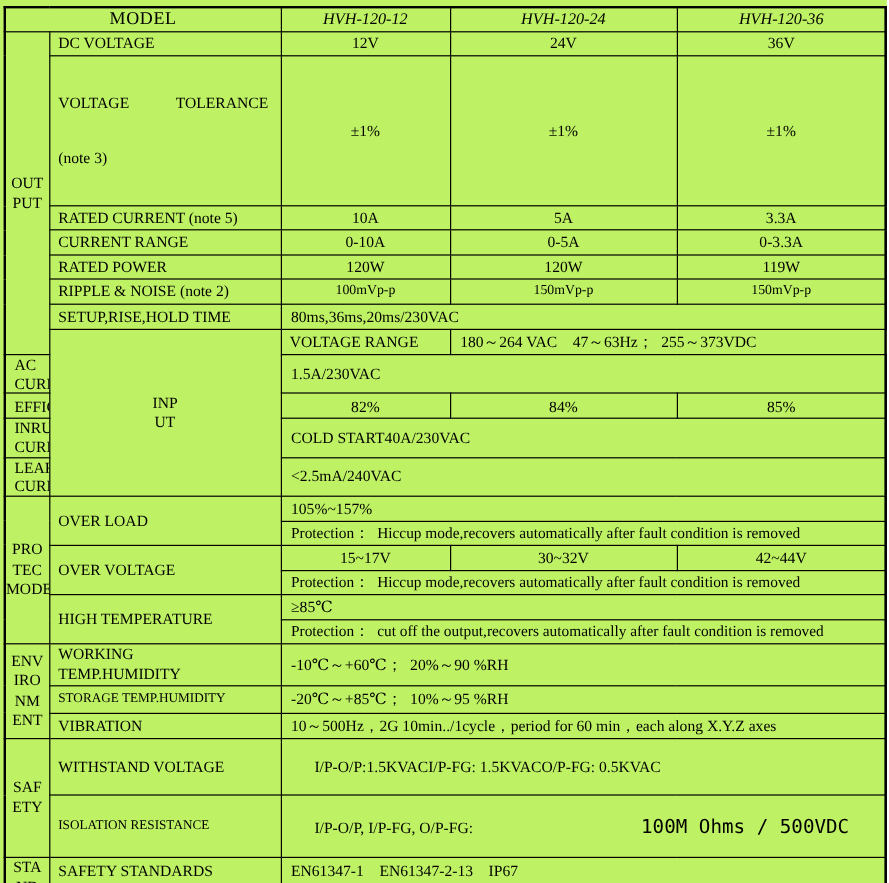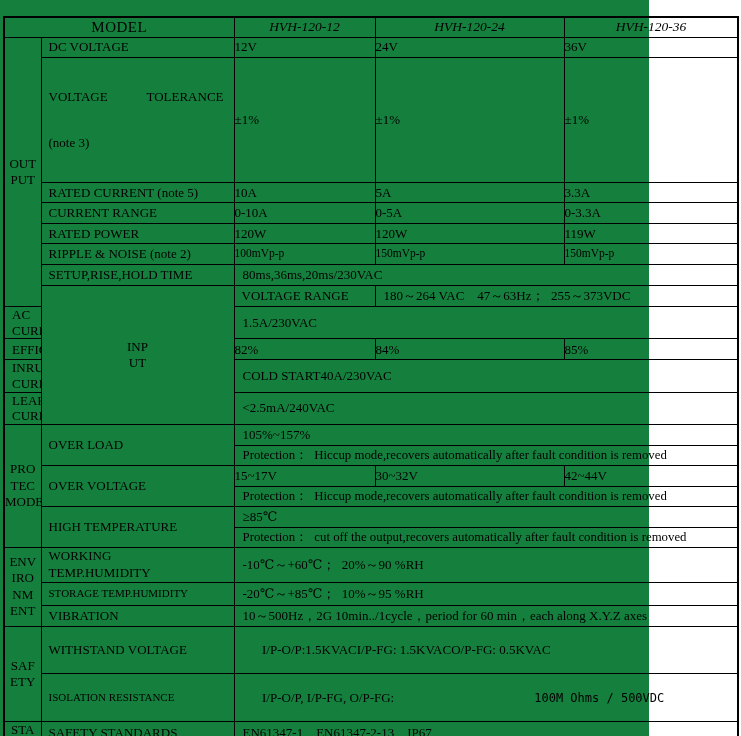--- a/index.html
+++ b/index.html
@@ -1,38 +1,38 @@
 <!DOCTYPE html>
 <html><head>
 <meta charset="utf-8">
 <style>
   html,body{margin:0;padding:0;background:#ffffff;}
   body{font-family:"Liberation Serif","DejaVu Serif",serif;color:#000;}
-  .spec-wrap{width:649px;height:736px;box-sizing:border-box;padding:16px 2px 0 3px;background:#15803d;}
+  .spec-wrap{width:739px;height:736px;box-sizing:border-box;padding:5px 2px 0 3px;background:#bef264;}
   table.spec{border-collapse:collapse;table-layout:fixed;width:735px;
     border:2px solid #000;border-bottom:4px solid #000;}
   td{border:1px solid #000;padding:0;font-size:13px;vertical-align:middle;
      overflow:hidden;white-space:pre-wrap;line-height:1.2;}
   
   tr.r20{height:20px}tr.r21{height:21px}tr.r31{height:31px}tr.r23{height:23px}
   tr.r41{height:41px}
   
   td.mhead{text-align:center;font-size:15px;letter-spacing:.5px;}
   td.mcol{text-align:center;font-size:13.5px;font-style:italic;}
   td.glabel{text-align:center;white-space:pre-line;font-size:13px;line-height:1.25;margin-left:43px;}
   td.rlabel{padding-left:7px;font-size:13px;}
   td.rlabel.small{font-size:11px;font-family:Liberation Serif, serif;}
   td.rlabel.twoline{white-space:pre-line;line-height:1.3;}
-  td.val{text-align:left;}
+  td.val{text-align:center;}
   td.val.small{font-size:11.5px;}
   td.lval{padding-left:8px;text-align:left;}
   td.lval.prot{font-size:12.8px;}
   .tol-line{display:flex;justify-content:space-between;padding:0 10px 0 7px;}
   .tol-note{padding-left:7px;}
-  .iso-right{font-family:"DejaVu Sans Mono","Liberation Mono",monospace;font-size:12px;margin-left:140px;}
+  .iso-right{font-family:"DejaVu Sans Mono","Liberation Mono",monospace;font-size:16px;margin-left:140px;}
   .ws-seg2{}
   .ws-seg3{}
 </style>
 </head>
 <body>
 
 <div class="spec-wrap">
 <table class="spec">
   <colgroup>
     <col style="width:37px">

